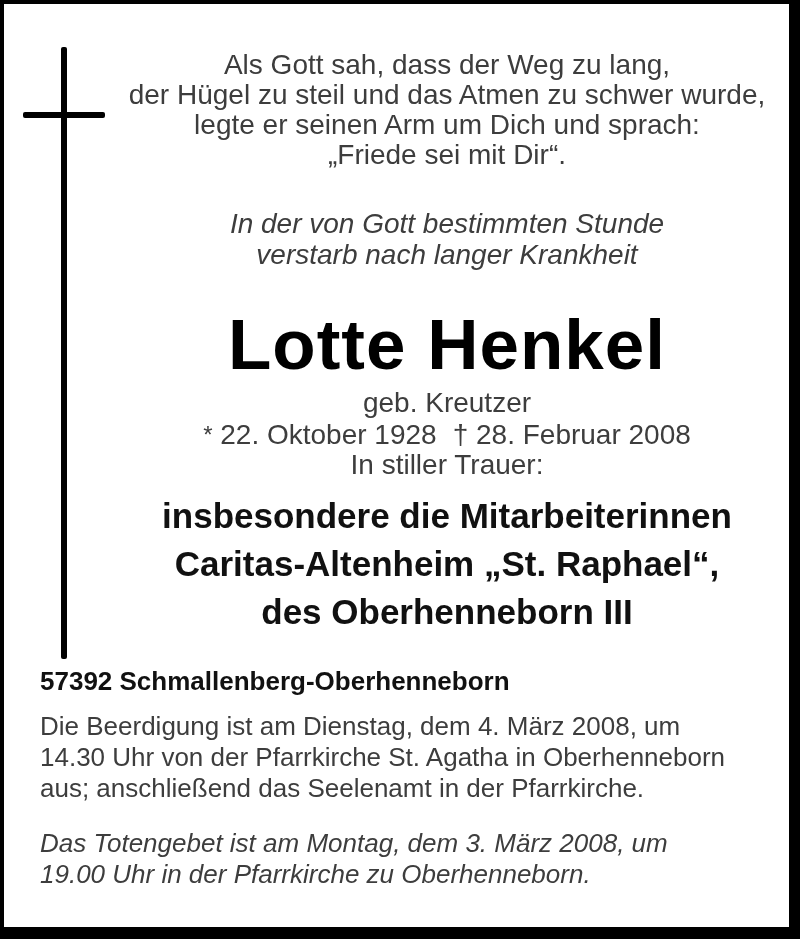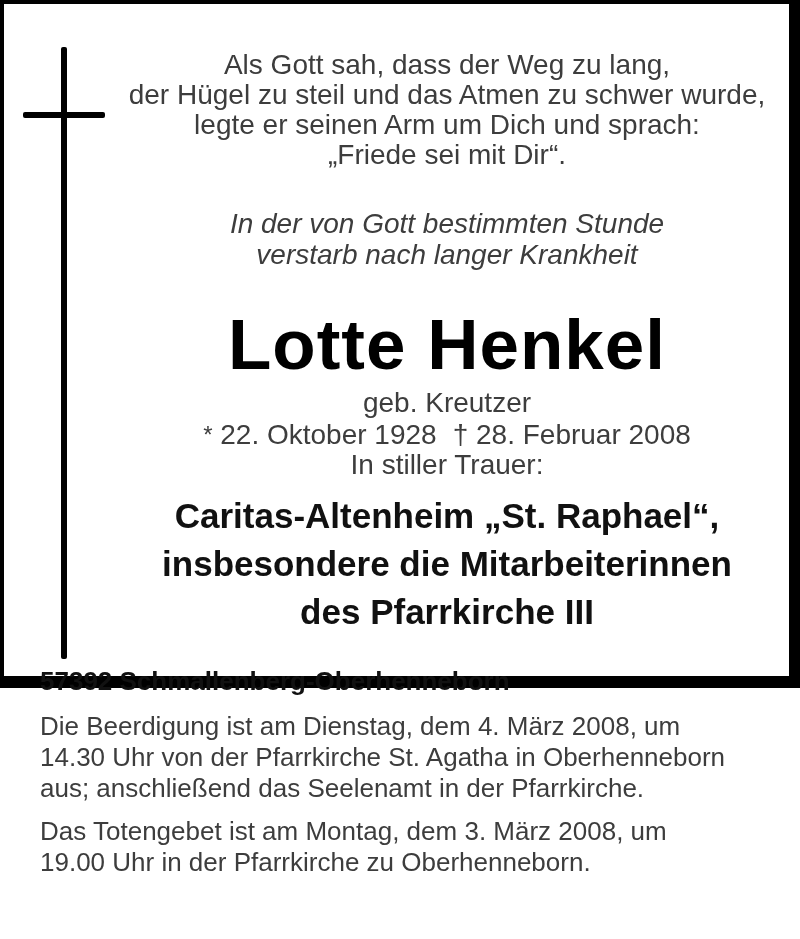--- a/index.html
+++ b/index.html
@@ -10,21 +10,21 @@
     --text_bold:#111111;
   }
   *{ margin:0; padding:0; box-sizing:border-box; }
   html,body{ background:#ffffff; }
   body{
     font-family:"Liberation Sans","DejaVu Sans",sans-serif;
     width:800px; height:939px; overflow:hidden;
   }
   .page{
     position:relative;
-    width:800px; height:688px;
+    width:800px; height:939px;
     background:var(--background);
     border-style:solid;
     border-color:var(--border);
     border-width:4px 11px 12px 4px;
   }
   
   .cross-vertical{
     position:absolute; left:57px; top:43px;
     width:6px; height:612px;
     background:var(--text_primary);
@@ -64,21 +64,21 @@
   
   .left-block{
     margin:30px 50px 0 36px;
     text-align:left;
   }
   .address{
     font-size:26px; line-height:30px;
     font-weight:bold; color:var(--text_bold);
   }
   .funeral{ margin-top:15px; font-size:26px; line-height:31px; color:var(--text_body); }
-  .prayer{ margin-top:12px; font-size:26px; line-height:31px; color:var(--text_body); }
+  .prayer{ margin-top:24px; font-size:26px; line-height:31px; color:var(--text_body);font-style:italic; }
 </style>
 </head>
 <body>
 
 <div class="page">
 
   <div>
     <div class="cross-vertical"></div>
     <div class="cross-horizontal"></div>
   </div>
@@ -101,23 +101,23 @@
 
     <div class="maiden">geb. Kreutzer</div>
 
     <div class="dates">
       <span class="birth"><span class="sym sym-birth">*</span> <span>22. Oktober 1928</span></span><span class="death"><span class="sym">†</span> <span>28. Februar 2008</span></span>
     </div>
 
     <div class="mourning-heading">In stiller Trauer:</div>
 
     <div class="mourners">
+      <div>insbesondere die Mitarbeiterinnen</div>
       <div>Caritas-Altenheim „St. Raphael“,</div>
-      <div>insbesondere die Mitarbeiterinnen</div>
-      <div>des Pfarrkirche III</div>
+      <div>des Oberhenneborn III</div>
     </div>
 
   </div>
 
   <div class="left-block">
 
     <div class="address">57392 Schmallenberg-Oberhenneborn</div>
 
     <div class="funeral">
       <div>Die Beerdigung ist am Dienstag, dem 4. März 2008, um</div>

